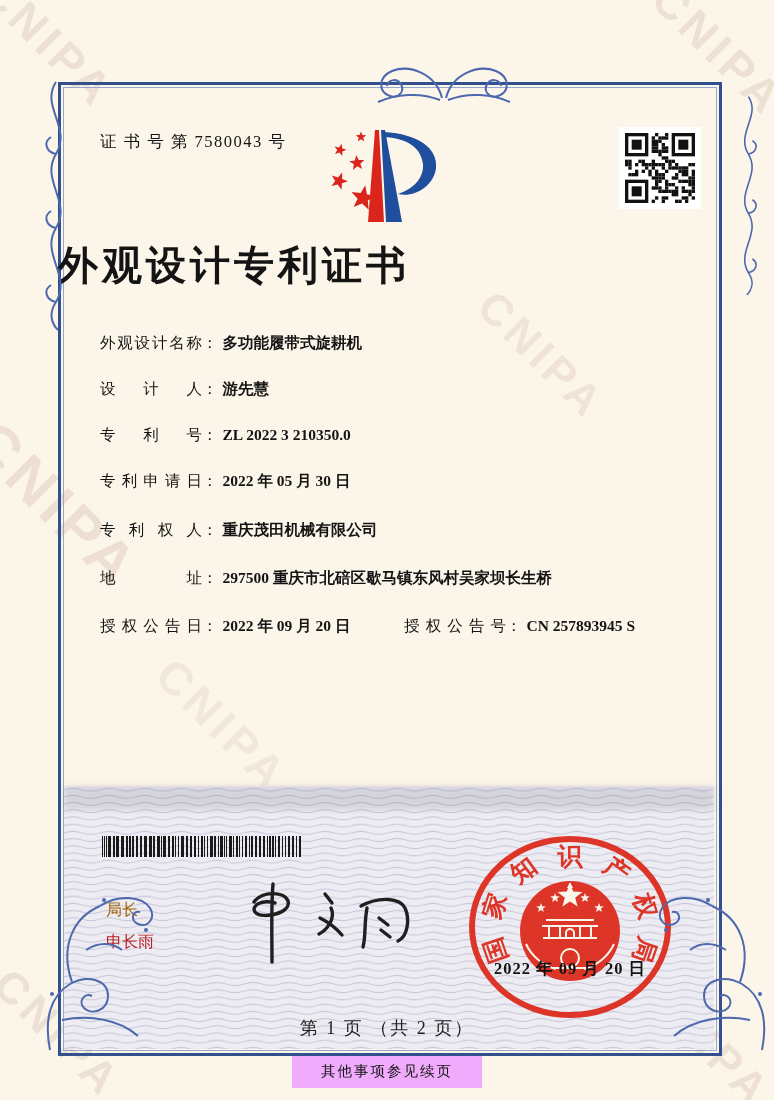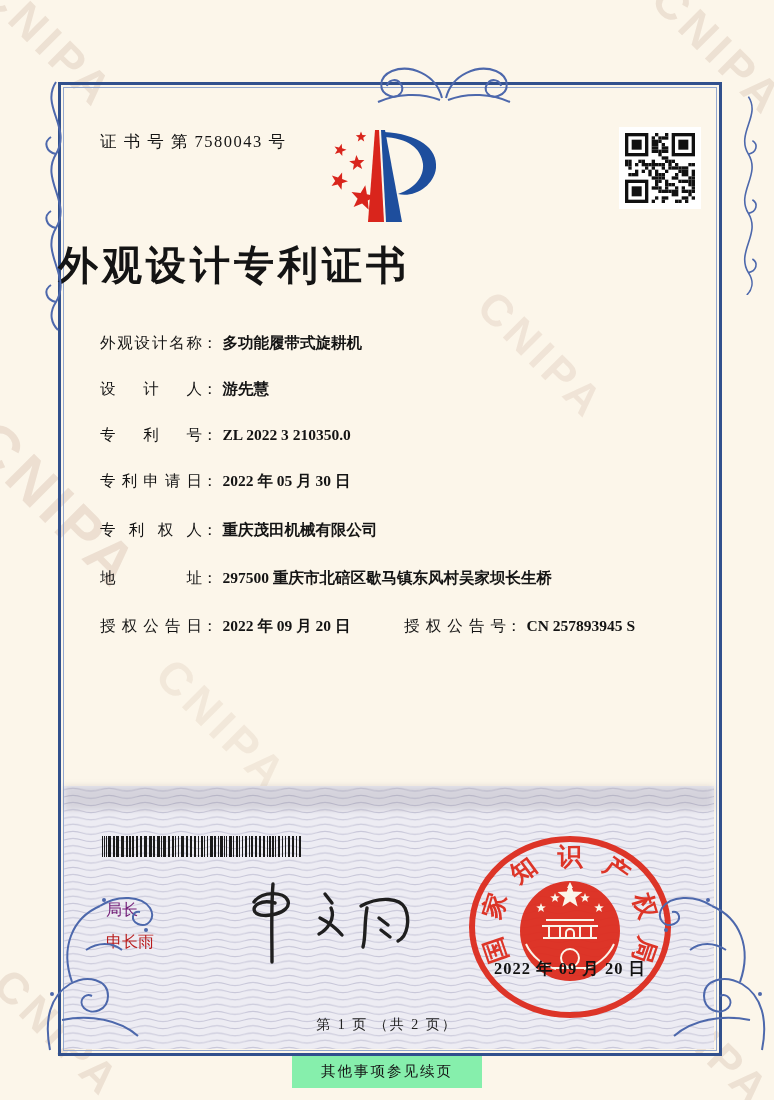--- a/index.html
+++ b/index.html
@@ -44,31 +44,31 @@
   .colon{display:inline-block;}
   .val{display:inline-block; margin-left:5px;font-weight:bold;}
   .pair2{position:absolute; left:304px; top:0;}
   
   .body-text{position:absolute; left:100px; top:649px; width:608px;
              font-size:15.5px; line-height:25px; text-align:justify;}
   .body-text p{margin:0; text-indent:2em;}
   
   .barcode{position:absolute; left:102px; top:836px;}
   .sig-title{position:absolute; left:106px; top:900px; font-size:16px;
-             font-family:"Liberation Sans","DejaVu Sans",sans-serif; color:#701a75;}
+             font-family:"Liberation Sans","DejaVu Sans",sans-serif; color:#a16207;}
   .sig-name{position:absolute; left:106px; top:932px; font-size:16px;
              font-family:"Liberation Sans","DejaVu Sans",sans-serif; color:#b91c1c;}
   .autograph{position:absolute; left:228px; top:874px;}
   .seal{position:absolute; left:467px; top:834px; opacity:0.94;}
   .seal-date{position:absolute; left:480px; top:958px; width:180px; text-align:center;
              font-size:16.5px; color:#121212; letter-spacing:1px; font-weight:bold;}
   .page-info{position:absolute; left:58px; top:1016px; width:658px; text-align:center;
-             font-size:14px; letter-spacing:2px; color:#222;}
+             font-size:18px; letter-spacing:2px; color:#222;}
   .note-box{position:absolute; left:292px; top:1056px; width:190px; height:32px;
-            background:#86efac; text-align:center;}
+            background:#f0abfc; text-align:center;}
   .note-box span{font-size:14.5px; line-height:30px; letter-spacing:2px;}
   
   .flr{position:absolute; pointer-events:none;}
   .f-top{left:374px; top:56px;}
   .f-bl{left:42px;  top:864px;}
   .f-br{left:640px; top:864px;}
   .f-lv{left:34px;  top:80px;}
   .f-rv{left:730px; top:95px;}
   svg{display:block;}
 </style>

